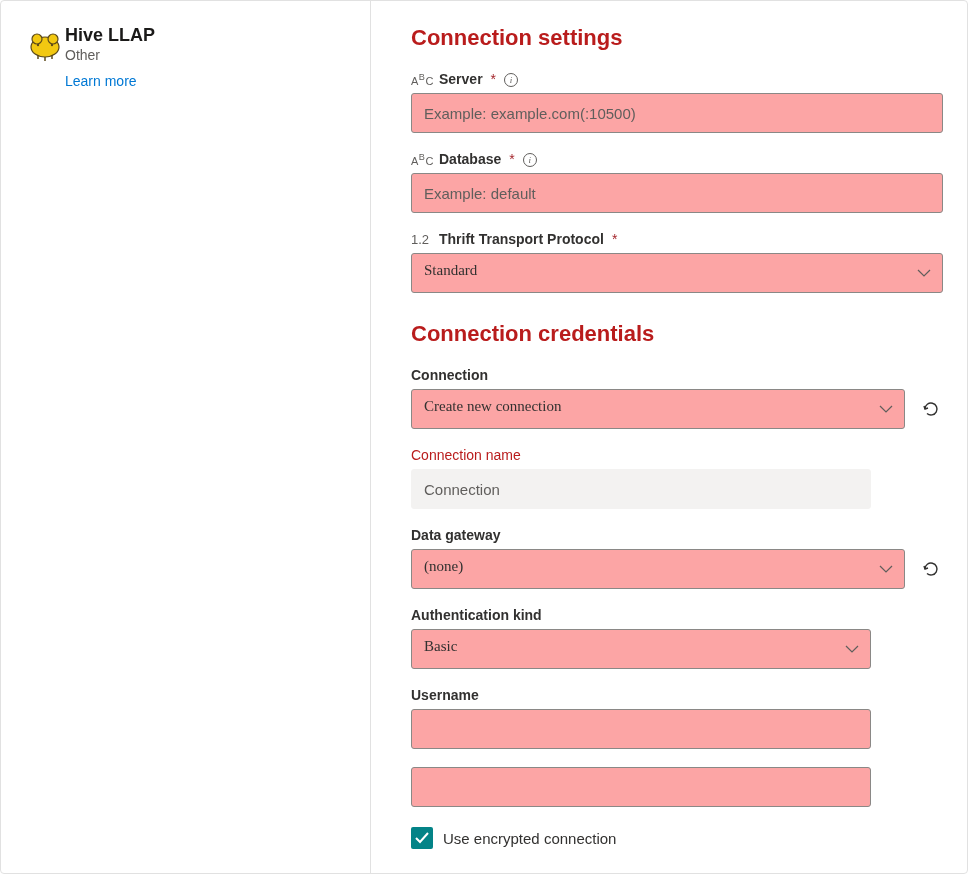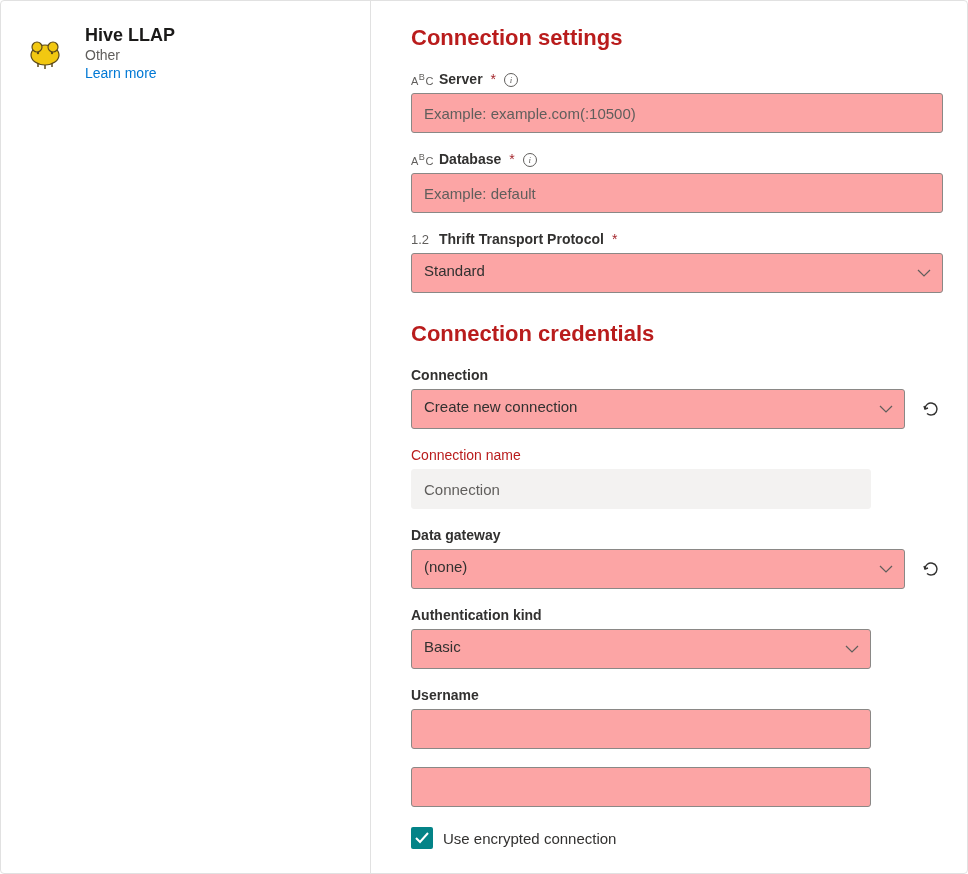--- a/index.html
+++ b/index.html
@@ -16,22 +16,22 @@
       border: 1px solid #e1e1e1;
       border-radius: 4px;
     }
     .sidebar {
       width: 370px;
       padding: 24px 24px;
       border-right: 1px solid #e1e1e1;
     }
     .connector-header {
       display: flex;
-      gap: 20px;
-      align-items: center;
+      gap: 0;
+      align-items: flex-start;
     }
     .connector-icon {
       width: 40px;
       height: 40px;
       display: flex;
       align-items: center;
       justify-content: center;
     }
     .connector-title {
       font-size: 18px;
@@ -41,21 +41,21 @@
     .connector-subtitle {
       font-size: 14px;
       color: #605e5c;
       margin-top: 1px;
     }
     .learn-more {
       color: #0078d4;
       text-decoration: none;
       font-size: 14px;
       display: inline-block;
-      margin-top: 2px;
+      margin-top: 10px;
       cursor: pointer;
     }
     .main {
       flex: 1;
       padding: 24px 24px 24px 40px;
     }
     h2 {
       font-size: 22px;
       font-weight: 600;
       color: #b91c1c;
@@ -115,20 +115,21 @@
       border-color: #f3f2f1;
       color: #a19f9d;
     }
     .select-wrapper {
       position: relative;
     }
     .select-input {
       appearance: none;
       cursor: pointer;
       padding-right: 32px;
+      font-family: Liberation Serif, serif;
     }
     .chevron {
       position: absolute;
       right: 12px;
       top: 50%;
       transform: translateY(-50%);
       pointer-events: none;
     }
     .chevron svg { display: block; }
     .row-with-refresh {

